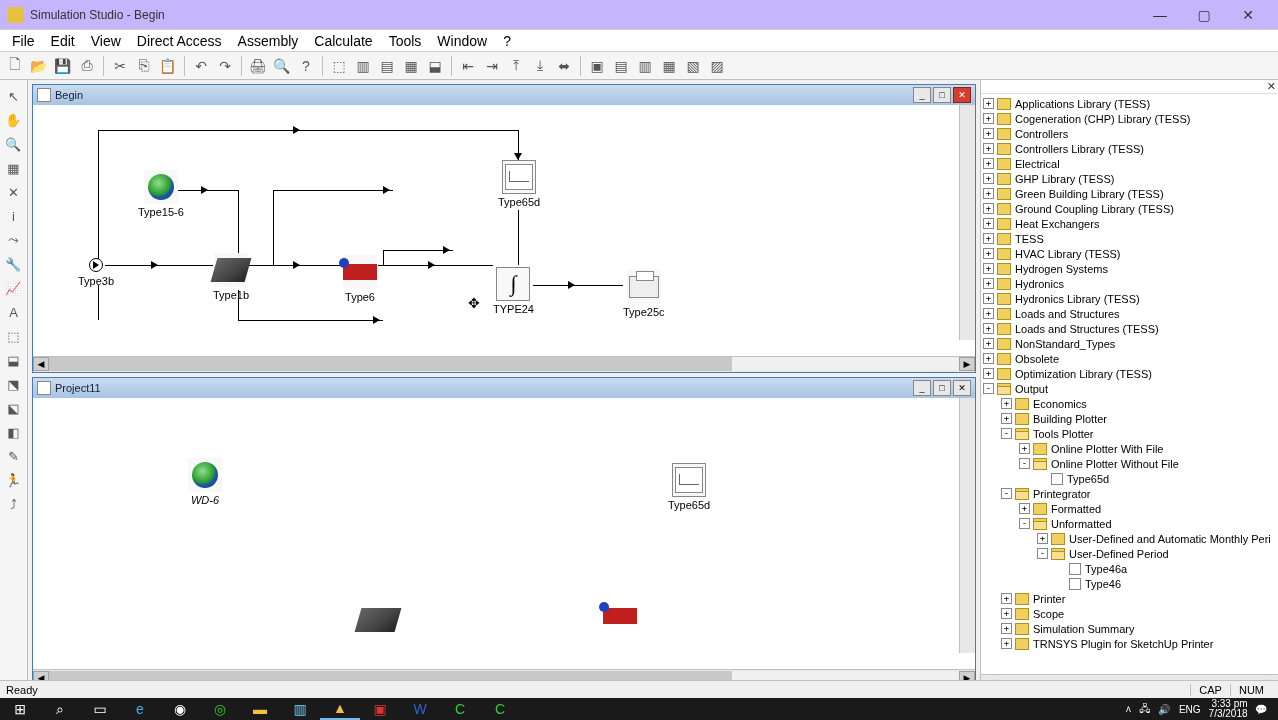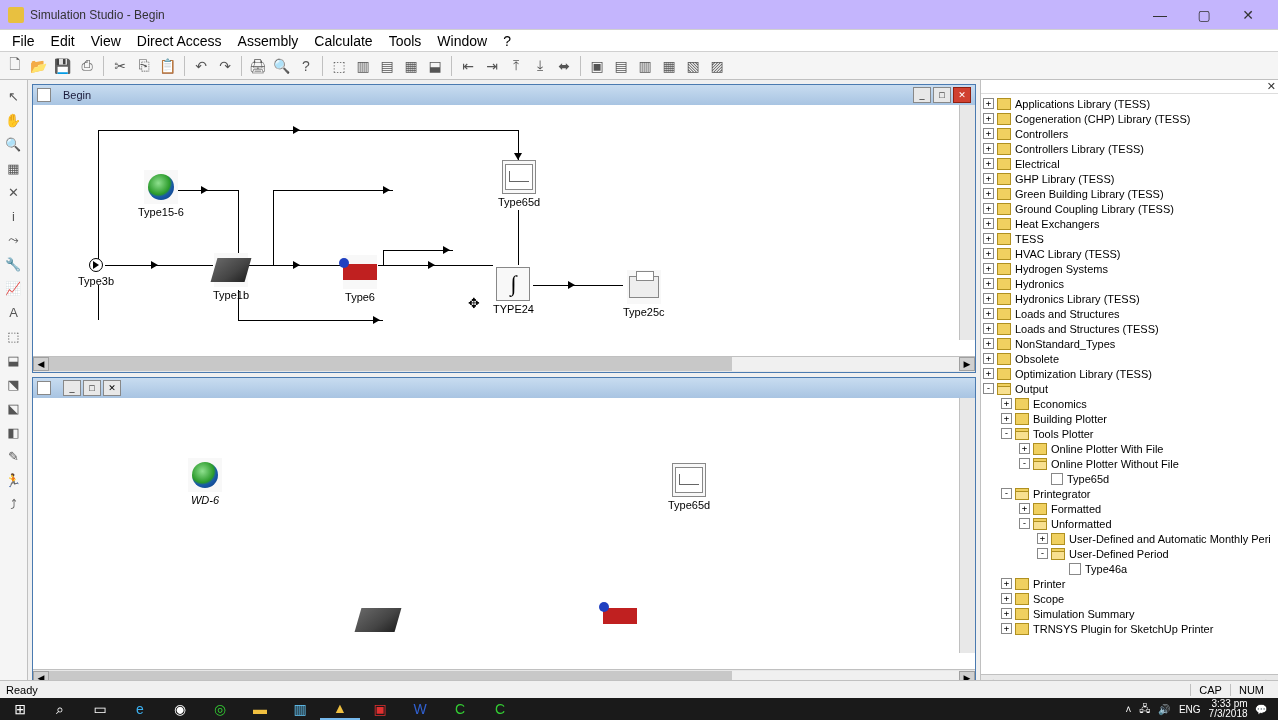--- a/index.html
+++ b/index.html
@@ -19,21 +19,21 @@
 .toolbar .sep { width: 1px; height: 20px; background: #c0c0c0; margin: 0 3px; }
 
 .workspace { position: absolute; top: 80px; bottom: 30px; left: 0; right: 0; display: flex; }
 
 .left-tools { width: 28px; background: #f5f5f5; border-right: 1px solid #c0c0c0; display: flex; flex-direction: column; padding-top: 4px; }
 .left-tools .ltbtn { width: 24px; height: 22px; margin: 1px auto; display: flex; align-items: center; justify-content: center; border: 1px solid transparent; cursor: pointer; color: #555; font-size: 13px; }
 
 .center { flex: 1; padding: 4px; display: flex; flex-direction: column; gap: 4px; }
 
 .subwin { border: 1px solid #4a7ab0; background: #fff; display: flex; flex-direction: column; }
-.subwin-title { height: 20px; background: linear-gradient(#c8dcf0, #a8c4e2); display: flex; align-items: center; padding: 0 4px; font-size: 11px; gap: 12px; }
+.subwin-title { height: 20px; background: linear-gradient(#c8dcf0, #a8c4e2); display: flex; align-items: center; padding: 0 4px; font-size: 11px; gap: 4px; }
 .subwin-title .sicon { width: 14px; height: 14px; background: #fff; border: 1px solid #888; display: inline-block; }
 .subwin-title .stitle { flex: 1; color: #1a1a3a; }
 .subwin-title .sbtns { display: flex; gap: 2px; }
 .subwin-title .sbtns div { width: 18px; height: 16px; background: #e8e8e8; border: 1px solid #888; font-size: 9px; display: flex; align-items: center; justify-content: center; cursor: pointer; }
 .subwin-title .sbtns .sclose { background: #d04030; color: #fff; border-color: #902010; }
 .canvas { flex: 1; position: relative; overflow: hidden; background: #fff; }
 .hscroll { height: 16px; background: #e8e8e8; display: flex; align-items: center; border-top: 1px solid #c0c0c0; }
 .hscroll .arrow { width: 16px; height: 14px; background: #d0d0d0; border: 1px solid #a0a0a0; display:flex; align-items:center; justify-content:center; font-size:9px; cursor:pointer;}
 .hscroll .track { flex: 1; height: 14px; background: #f0f0f0; position: relative; }
 .hscroll .thumb { position: absolute; left: 0; top: 0; height: 100%; width: 75%; background: #c8c8c8; }
@@ -266,20 +266,21 @@
         <div class="track">
             <div class="thumb"></div>
           </div>
         <div class="arrow">▶</div>
       </div>
     </div>
 
     <div class="subwin" style="flex:1;">
       <div class="subwin-title">
         <span class="sicon"></span>
+        <span class="stitle">Project11</span>
         <div class="sbtns">
           <div>_</div>
           <div>□</div>
           <div>✕</div>
         </div>
       </div>
       <div class="canvas">
         <div class="node" style="left:155px; top:60px;font-style:italic;">
           <div class="nicon" style="border:none;">
               <div class="globe"></div>
@@ -498,20 +499,26 @@
           <span class="indent" style="width: 54px;"></span>
           <span class="expander">-</span>
           <span class="folder open"></span>
           <span>User-Defined Period</span>
         </div>
         <div class="tree-row">
           <span class="indent" style="width: 72px;"></span>
           <span class="expander none"> </span>
           <span class="leaf"></span>
           <span>Type46a</span>
+        </div>
+        <div class="tree-row">
+          <span class="indent" style="width: 72px;"></span>
+          <span class="expander none"> </span>
+          <span class="leaf"></span>
+          <span>Type46</span>
         </div>
         <div class="tree-row">
           <span class="indent" style="width: 18px;"></span>
           <span class="expander">+</span>
           <span class="folder"></span>
           <span>Printer</span>
         </div>
         <div class="tree-row">
           <span class="indent" style="width: 18px;"></span>
           <span class="expander">+</span>

